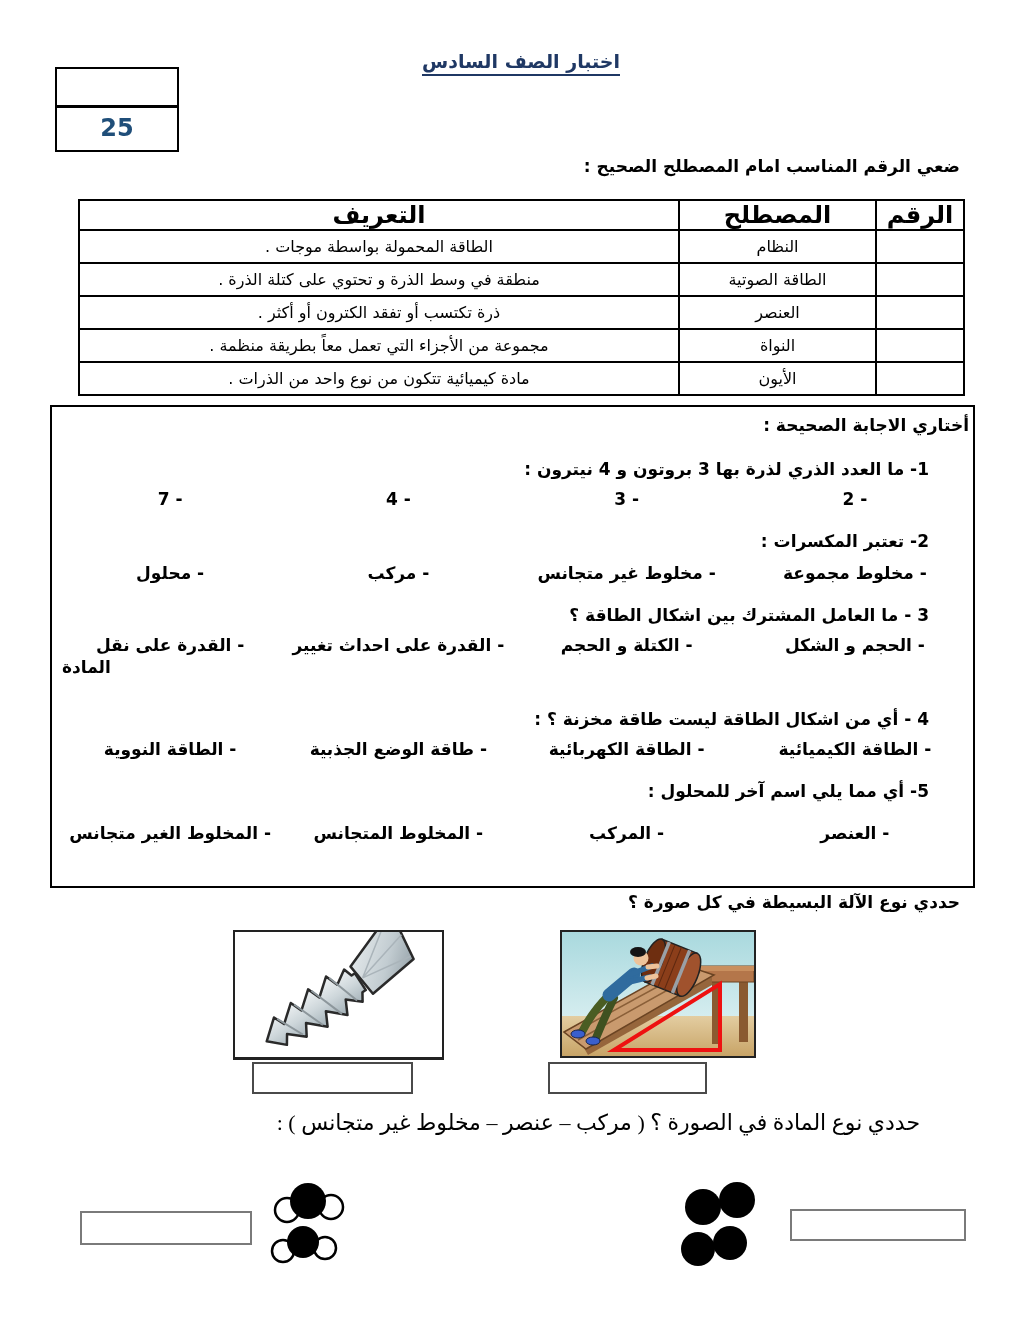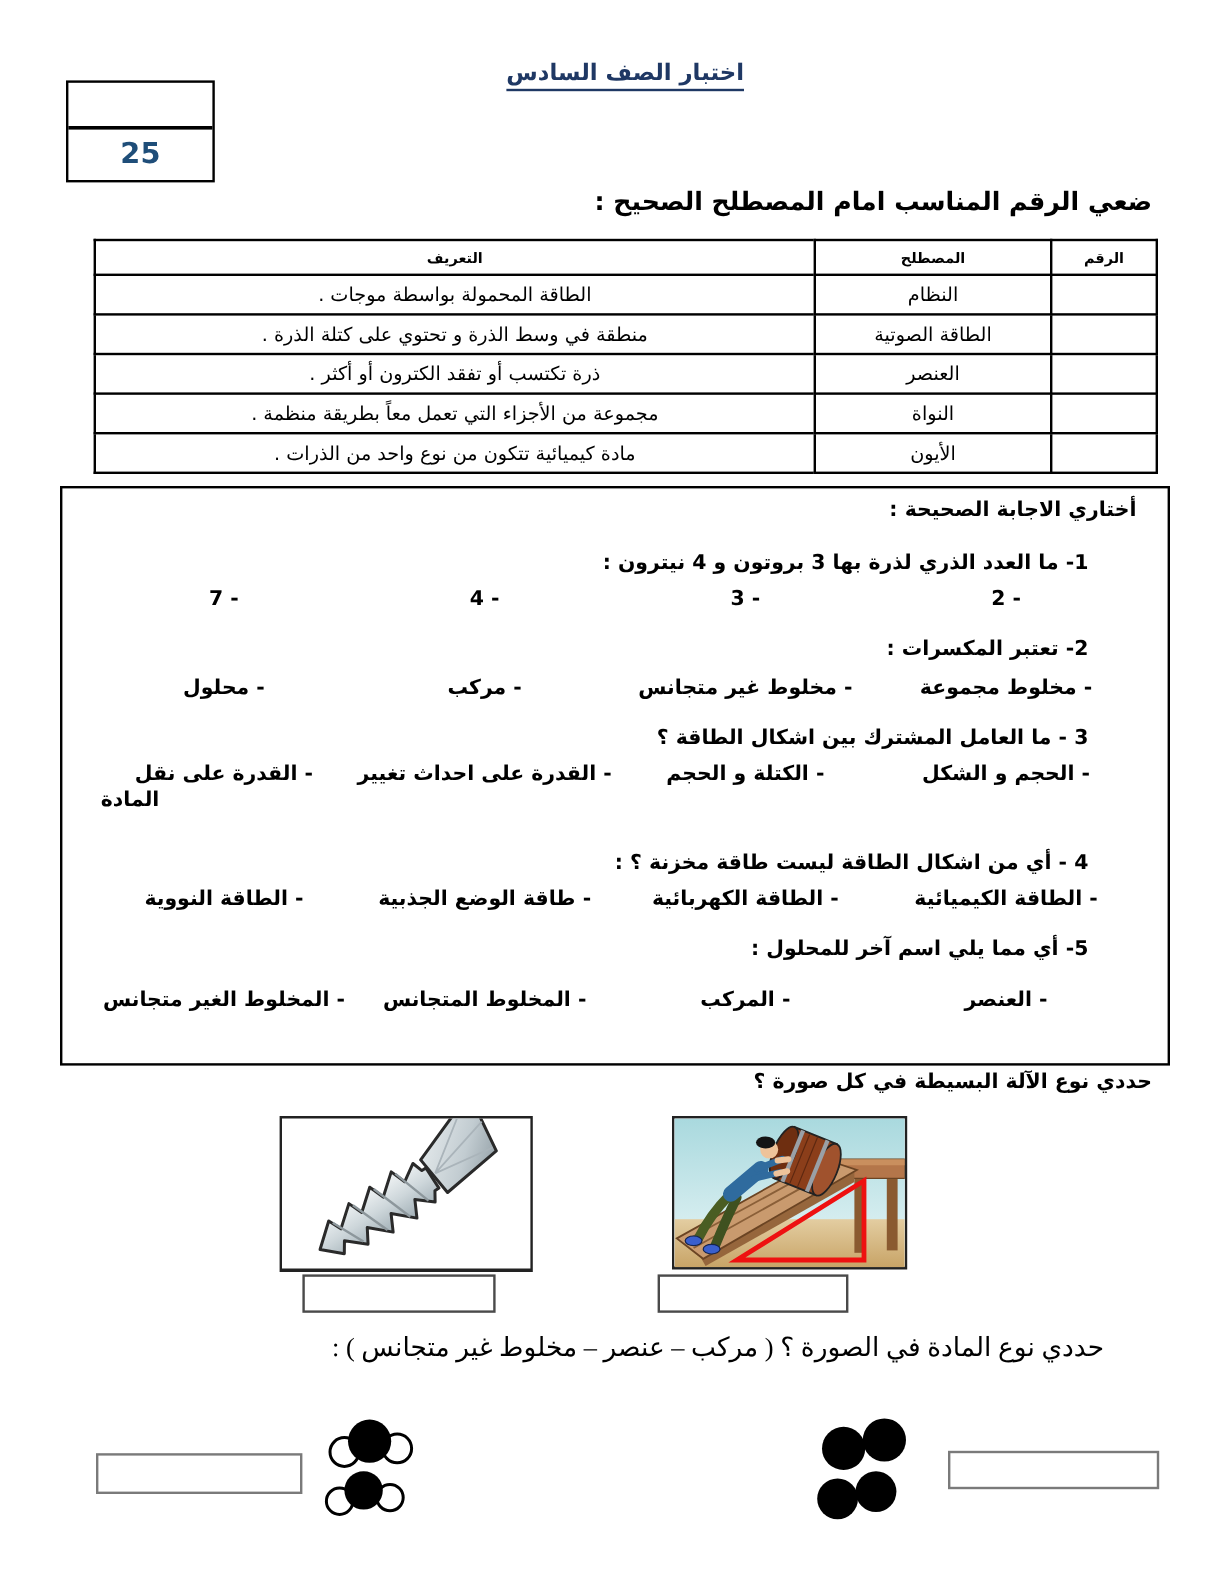--- a/index.html
+++ b/index.html
@@ -22,32 +22,32 @@
     font-size:19px;font-weight:bold;color:var(--navy);
     border-bottom:2px solid var(--navy);padding-bottom:2px;margin-left:22px;
   }
 
   
   .score-table{position:absolute;left:55px;top:67px;width:124px;height:85px;border:2px solid #000;background:#fff;}
   .score-top{height:39px;border-bottom:3px solid #000;}
   .score-bottom{height:40px;line-height:40px;text-align:center;color:var(--score-navy);font-weight:bold;font-size:24px;}
 
   
-  .sec1-instr{position:absolute;top:156px;right:60px;font-size:21px;font-weight:bold;direction:rtl;}
+  .sec1-instr{position:absolute;top:156px;right:60px;font-size:17px;font-weight:bold;direction:rtl;}
   .match-table{position:absolute;top:199px;right:55px;width:887px;border-collapse:collapse;direction:rtl;}
   .match-table th,.match-table td{border:2px solid #000;text-align:center;vertical-align:middle;}
-  .match-table th{font-size:12px;font-weight:bold;height:29px;}
+  .match-table th{font-size:24px;font-weight:bold;height:29px;}
   .match-table td{font-size:16px;height:33px;}
   .col-num{width:88px;}
   .col-term{width:197px;}
 
   
   .mcq-box{
     position:absolute;top:405px;left:50px;width:925px;height:483px;
-    border:2px solid #000;direction:rtl;padding:8px 26px;
+    border:2px solid #000;direction:rtl;padding:8px 4px;
   }
   .mcq-instr{font-size:17px;font-weight:bold;}
   .question{margin-top:22px;}
   .q-text{font-size:17px;font-weight:bold;padding-right:40px;}
   .options{display:grid;grid-template-columns:repeat(4,1fr);margin-top:12px;}
   .option{text-align:center;font-size:17px;font-weight:bold;}
   .continuation{font-size:17px;font-weight:bold;text-align:left;padding-left:6px;margin-top:2px;}
   [data-name="mcq-questions"] .question:nth-child(1){margin-top:24px;}
   [data-name="mcq-questions"] .question:nth-child(1) .options{margin-top:10px;}
   [data-name="mcq-questions"] .question:nth-child(3) .options{margin-top:10px;}

